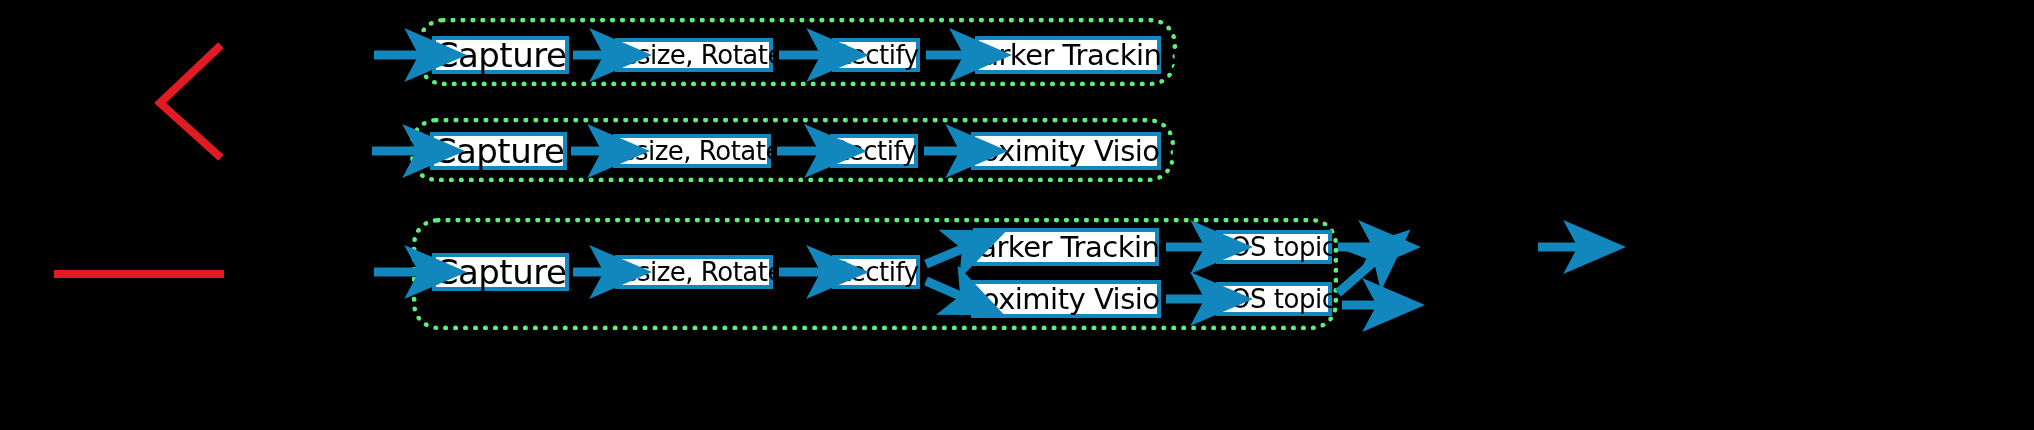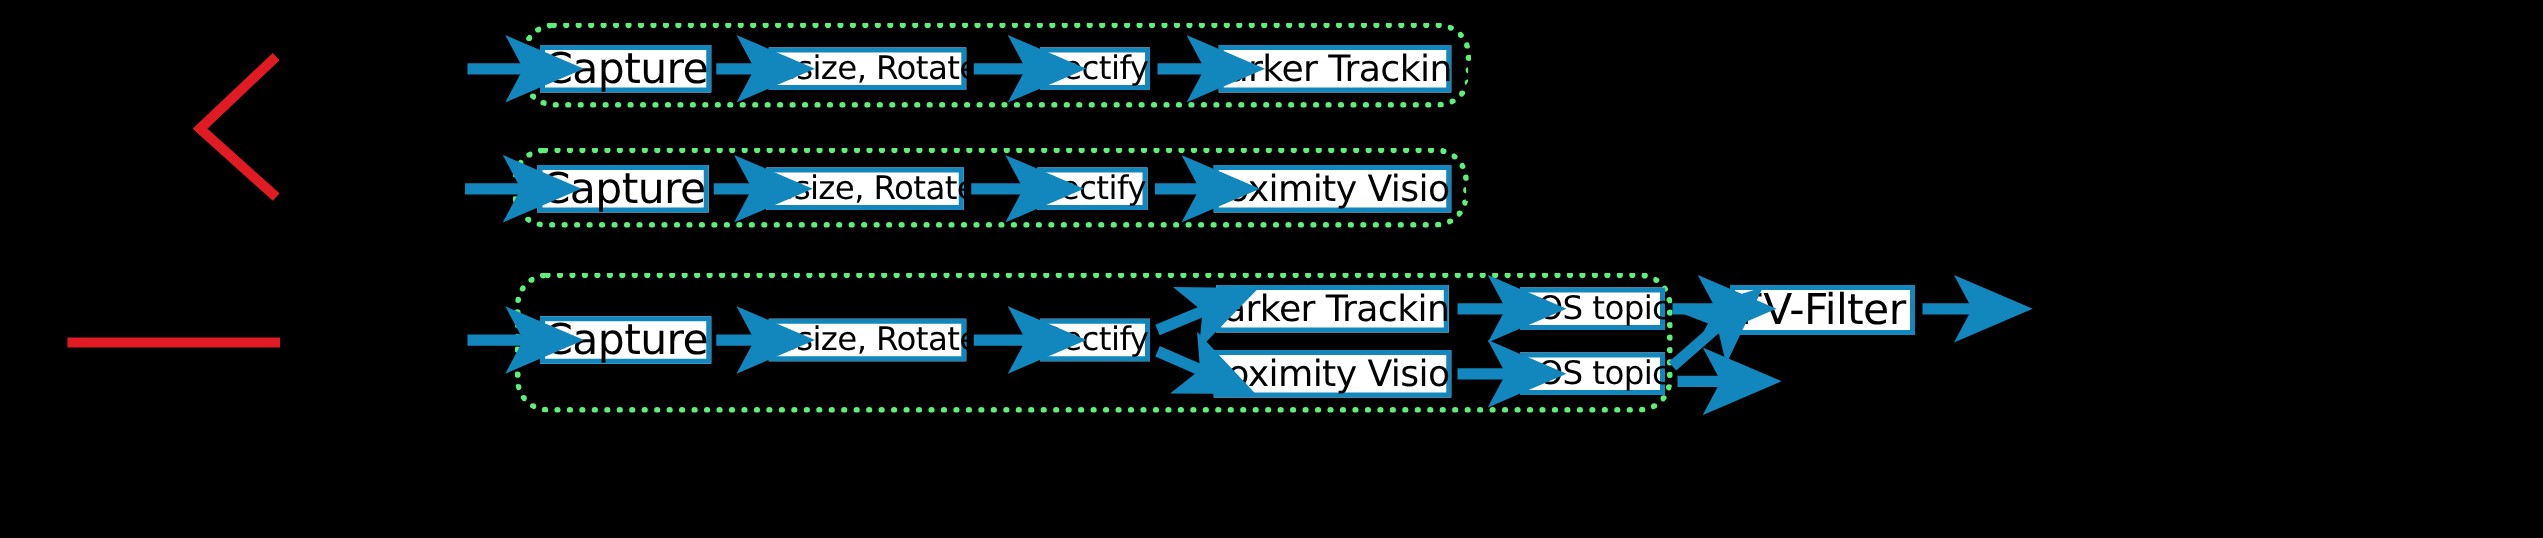--- a/index.html
+++ b/index.html
@@ -86,21 +86,20 @@
   <div class="pbox small" style="left:832px; top:255px; width:88px; height:34px;">Rectify</div>
 
   <div class="pbox mid" style="left:973px; top:228px; width:186px; height:38px;">Marker Tracking</div>
 
   <div class="pbox mid" style="left:971px; top:280px; width:190px; height:38px;">Proximity Vision</div>
 
   <div class="pbox small" style="left:1216px; top:230px; width:116px; height:34px;">ROS topic</div>
 
   <div class="pbox small" style="left:1216px; top:282px; width:116px; height:34px;">ROS topic</div>
 
-  <div class="pbox big" style="left:1384px; top:228px; width:148px; height:40px;">FV-Filter</div>
 
   <svg id="overlay" viewBox="0 0 2034 430" xmlns="http://www.w3.org/2000/svg">
     <defs>
       <marker id="ah" markerWidth="7" markerHeight="7" refX="2.2" refY="3.0" orient="auto" markerUnits="strokeWidth">
         <path d="M0,0 L7,3 L0,6 L1.6,3 Z" fill="#1287bd"></path>
       </marker>
     </defs>
 
     <g>
       <line x1="374" y1="55" x2="424" y2="55" stroke="#1287bd" stroke-width="9" marker-end="url(#ah)"></line>

